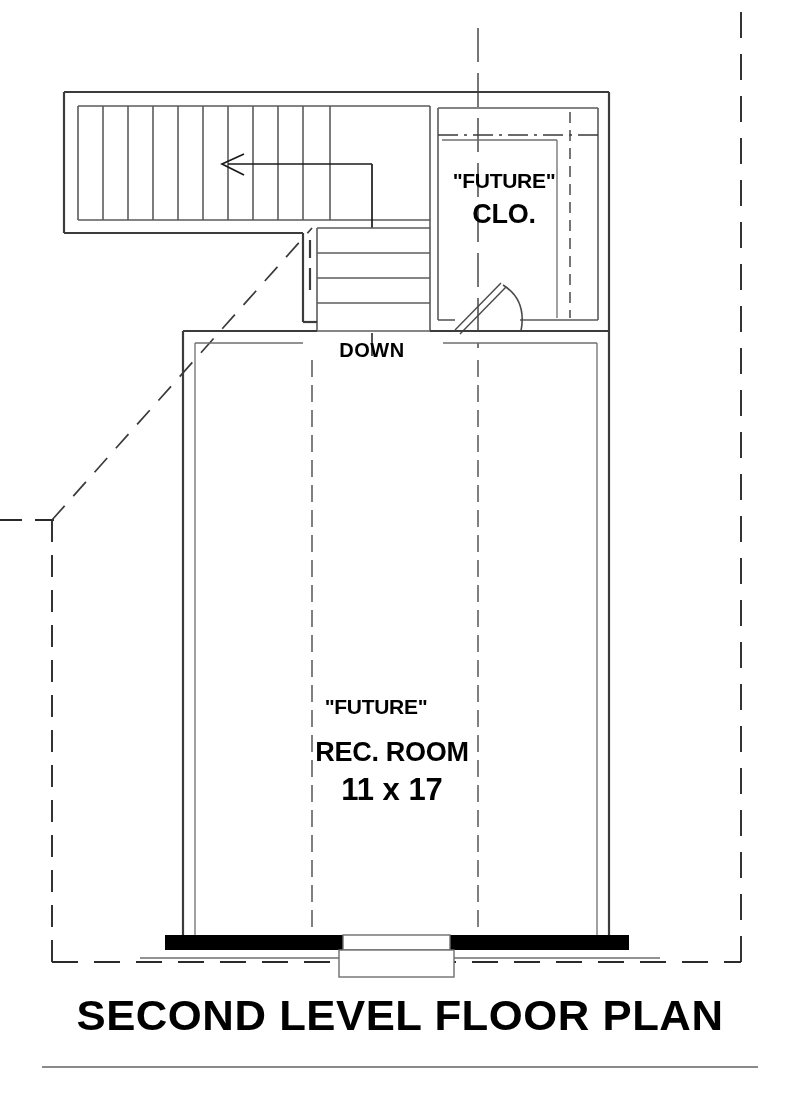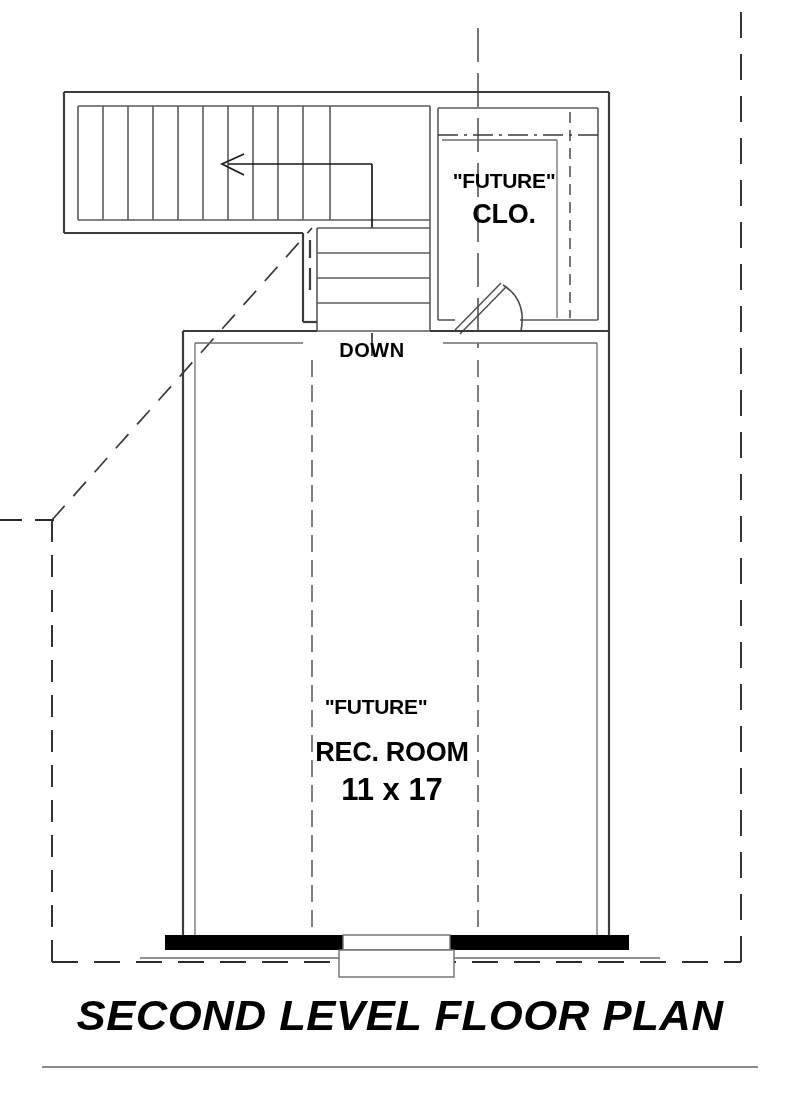--- a/index.html
+++ b/index.html
@@ -145,21 +145,20 @@
   .label-down {
     font-size: 20px;
     letter-spacing: 0.5px;
   }
   .title-wrap {
     position: absolute;
     left: 0;
     top: 995px;
     width: 800px;
     text-align: center;
-    font-style: italic;
   }
   .plan-title {
     font-family: "Liberation Sans", sans-serif;
     font-weight: bold;
     font-size: 42px;
     color: #000000;
     letter-spacing: 0.5px;
     transform: scaleX(1.04);
     transform-origin: center;
     line-height: 1;

